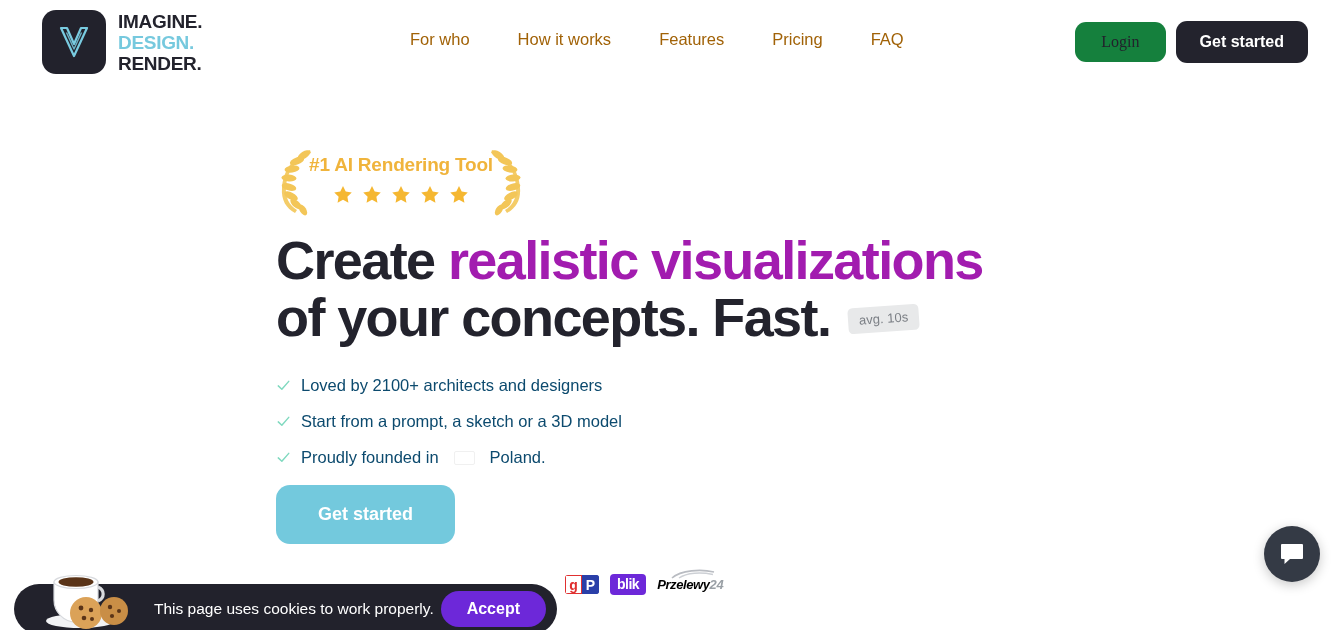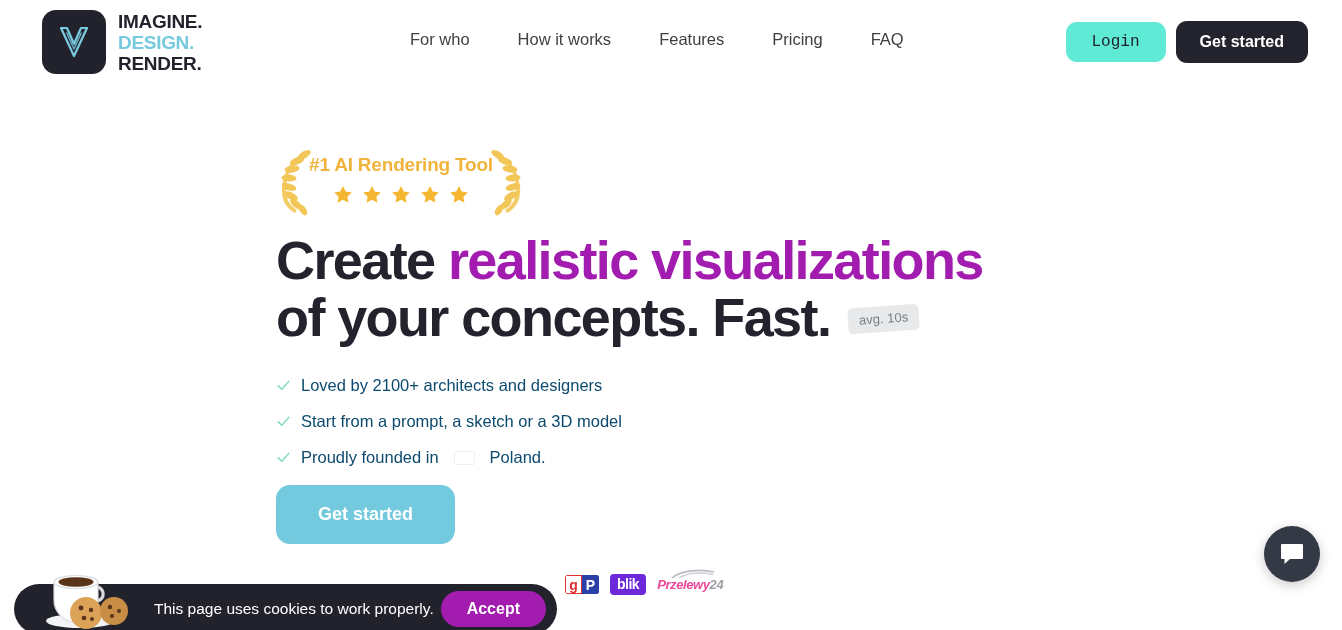--- a/index.html
+++ b/index.html
@@ -36,32 +36,32 @@
   .logo-text span { display:block; padding:1px 0; }
   .lt-1 { color:#23232d; }
   .lt-2 { color:#76c9de; }
   .lt-3 { color:#23232d; }
 
   .nav {
     position:absolute; left:410px; top:30px;
     display:flex; gap:48px; align-items:center;
   }
   .nav a {
-    color:#404040; font-size:16.5px; text-decoration:none; white-space:nowrap;
+    color:#a16207; font-size:16.5px; text-decoration:none; white-space:nowrap;
   }
 
   .header-actions {
     position:absolute; right:34px; top:21px;
     display:flex; align-items:center; gap:10px;
   }
   .btn-login {
-    background:#5eead4; color:#22222c;
+    background:#15803d; color:#22222c;
     border:none; border-radius:11px;
     font-size:16px; padding:11px 26px; cursor:pointer;
-    font-family:Liberation Mono, monospace;
+    font-family:Liberation Serif, serif;
   }
   .btn-getstarted-dark {
     background:#23232d; color:#fff;
     border:none; border-radius:11px;
     font-size:16px; font-weight:bold; padding:12px 24px; cursor:pointer;
     font-family:"Liberation Sans", sans-serif;
   }
 
   
   .hero { position:absolute; left:276px; top:140px; width:800px; }
@@ -145,42 +145,42 @@
     background:#6d28d9; color:#ffffff;
     border-radius:4px; padding:2px 7px 3px 7px;
     font-size:14px; font-weight:bold; letter-spacing:-0.5px;
     line-height:1.15;
   }
   .przelewy {
     position:relative; display:flex; align-items:flex-end;
     font-size:13px; font-weight:bold; font-style:italic;
     letter-spacing:-0.4px;
   }
-  .prz-red { color:#ec4899; }
+  .prz-red { color:#000000; }
   .prz-gray { color:#9aa0a6; }
   .prz-swoosh { position:absolute; top:-8px; left:14px; }
 
   
   .cookie-banner {
     position:absolute; left:14px; top:576px;
     width:543px; height:50px;
     background:#22222c; border-radius:25px;
     display:flex; align-items:center;margin-top:8px;
   }
   .cookie-emoji {
     position:absolute; left:20px; top:-18px;
     width:105px; height:68px;
   }
   .cookie-text {
     position:absolute; left:140px; top:16px;
     color:#ffffff; font-size:15.5px;
   }
   .btn-accept {
     position:absolute; right:11px; top:7px;
-    background:#a21caf; color:#ffffff;
+    background:#6d28d9; color:#ffffff;
     border:none; border-radius:19px;
     font-size:16px; font-weight:bold;
     padding:9px 26px; cursor:pointer;
     font-family:"Liberation Sans", sans-serif;
   }
 
   
   .chat-widget {
     position:absolute; left:1264px; top:526px;
     width:56px; height:56px; border-radius:50%;

